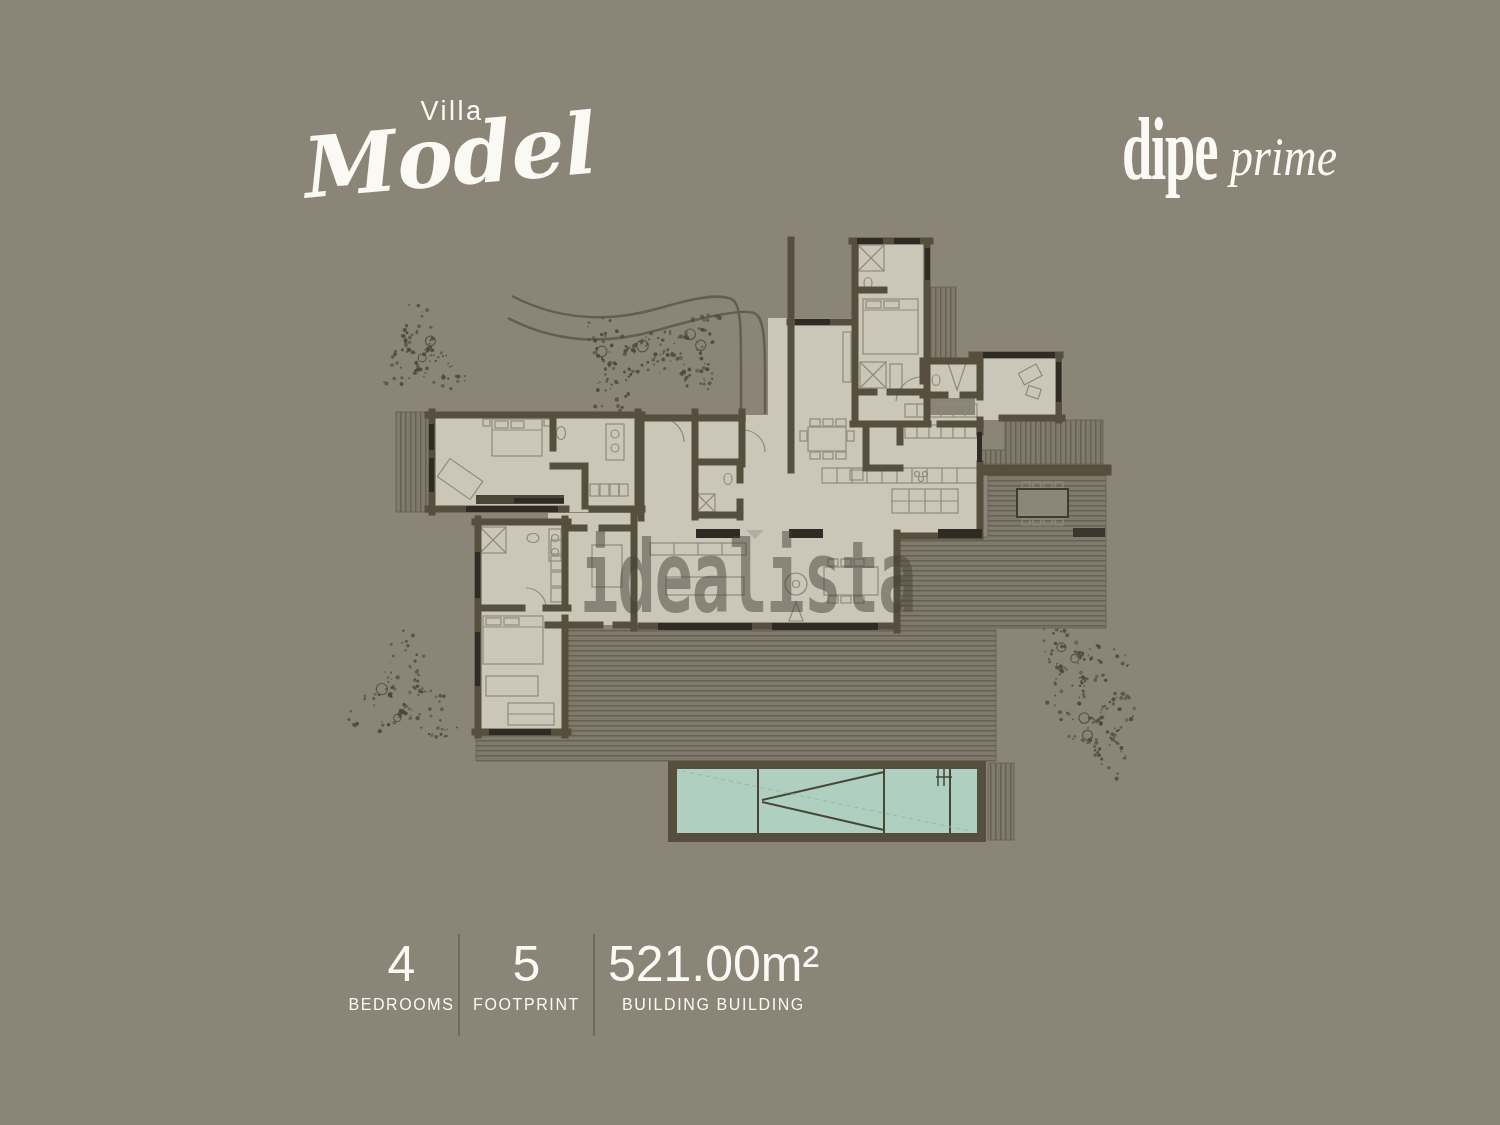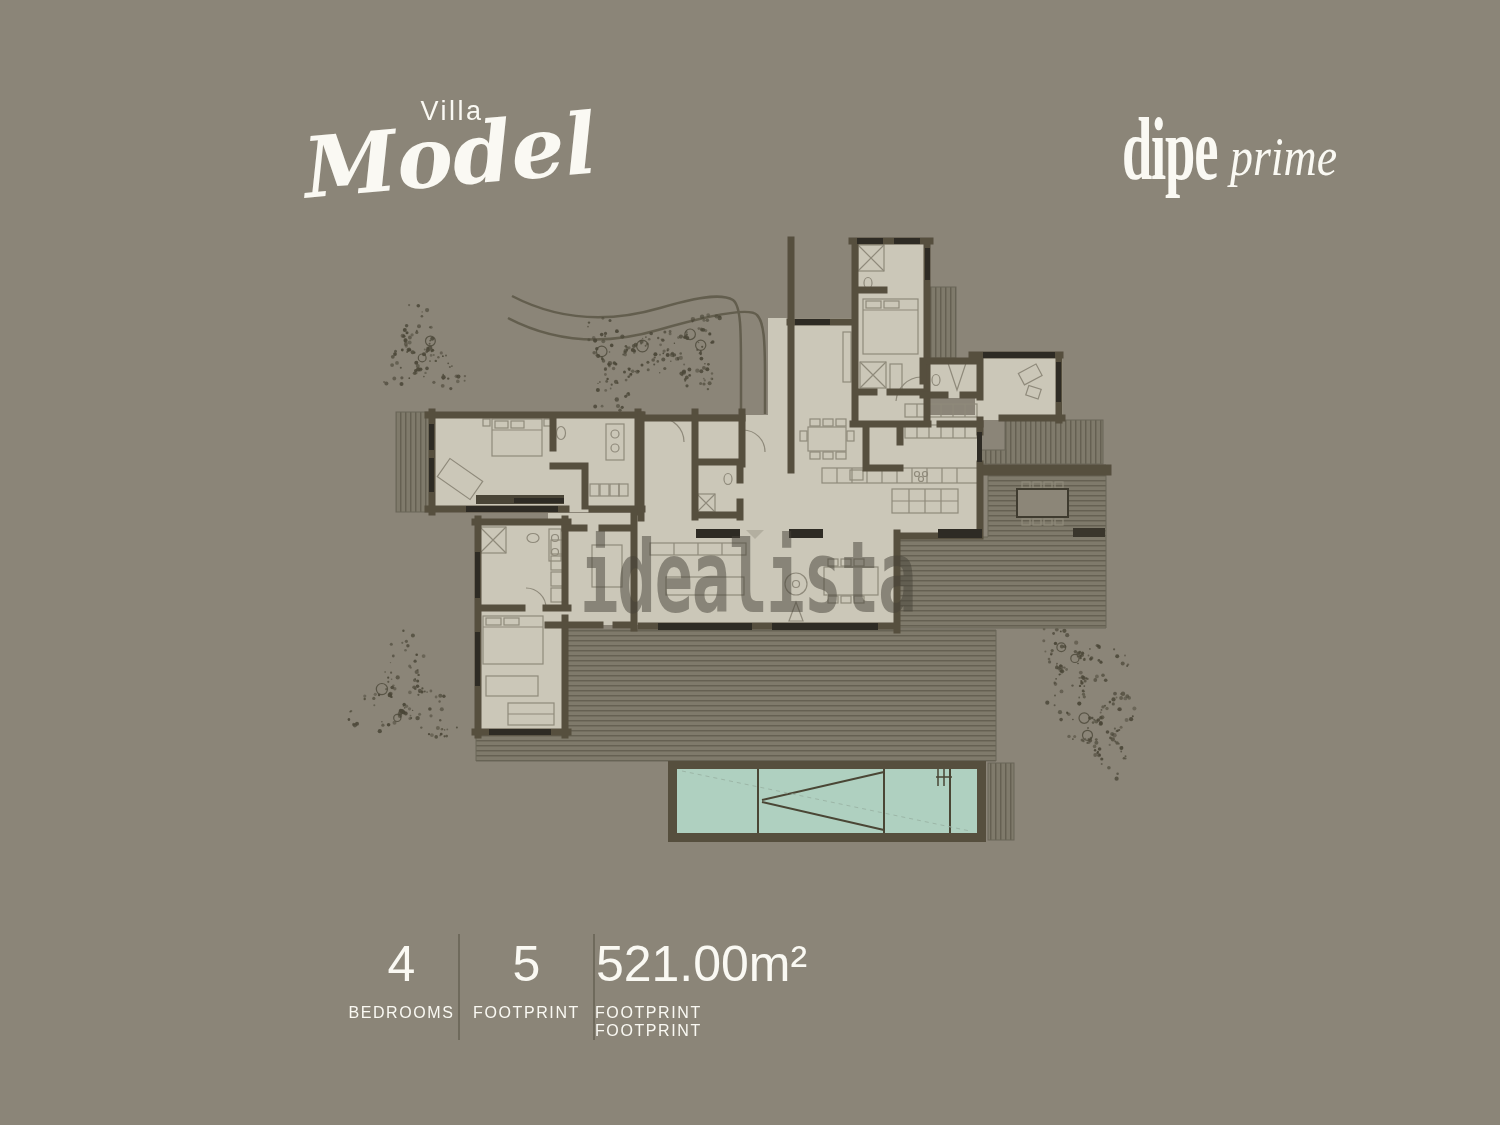--- a/index.html
+++ b/index.html
@@ -30,21 +30,21 @@
   .watermark{left:580px;top:528px;color:var(--watermark);line-height:1;
     font-family:"DejaVu Sans Mono",monospace;font-weight:bold;font-size:100px;
     letter-spacing:-2px;transform:scaleX(.64);transform-origin:0 0;
     pointer-events:none;z-index:5;}
   
   .stats{left:345px;top:934px;display:flex;align-items:stretch;z-index:4;}
   .stat-col{display:flex;flex-direction:column;align-items:center;justify-content:flex-start;
     box-sizing:border-box;min-height:102px;padding-top:2px;}
   .stat-col + .stat-col{border-left:2px solid var(--divider);}
   .stat-value{color:var(--text);font-size:50px;line-height:56px;font-weight:400;}
-  .stat-label{color:var(--text);font-size:16px;letter-spacing:1.6px;margin-top:12px;font-weight:400;}
+  .stat-label{color:var(--text);font-size:16px;letter-spacing:1.6px;margin-top:4px;font-weight:400;}
   svg{display:block;}
   .plan{left:0;top:0;z-index:1;}
 </style>
 </head>
 <body>
 
 <div class="canvas">
 
   <div class="abs villa-sub">Villa</div>
   <div class="abs model-title">Model</div>
@@ -850,19 +850,19 @@
 
   <div class="abs stats" id="stats-row">
       <div class="stat-col" style="width: 113px;">
         <div class="stat-value">4</div>
         <div class="stat-label">BEDROOMS</div>
       </div>
       <div class="stat-col" style="width: 135px;">
         <div class="stat-value">5</div>
         <div class="stat-label">FOOTPRINT</div>
       </div>
-      <div class="stat-col" style="width: 215px;">
+      <div class="stat-col" style="width: 215px; padding-left: 24px;">
         <div class="stat-value">521.00m²</div>
-        <div class="stat-label">FOOTPRINT FOOTPRINT</div>
+        <div class="stat-label">BUILDING BUILDING</div>
       </div>
     </div>
 
 </div>
 
 </body></html>

